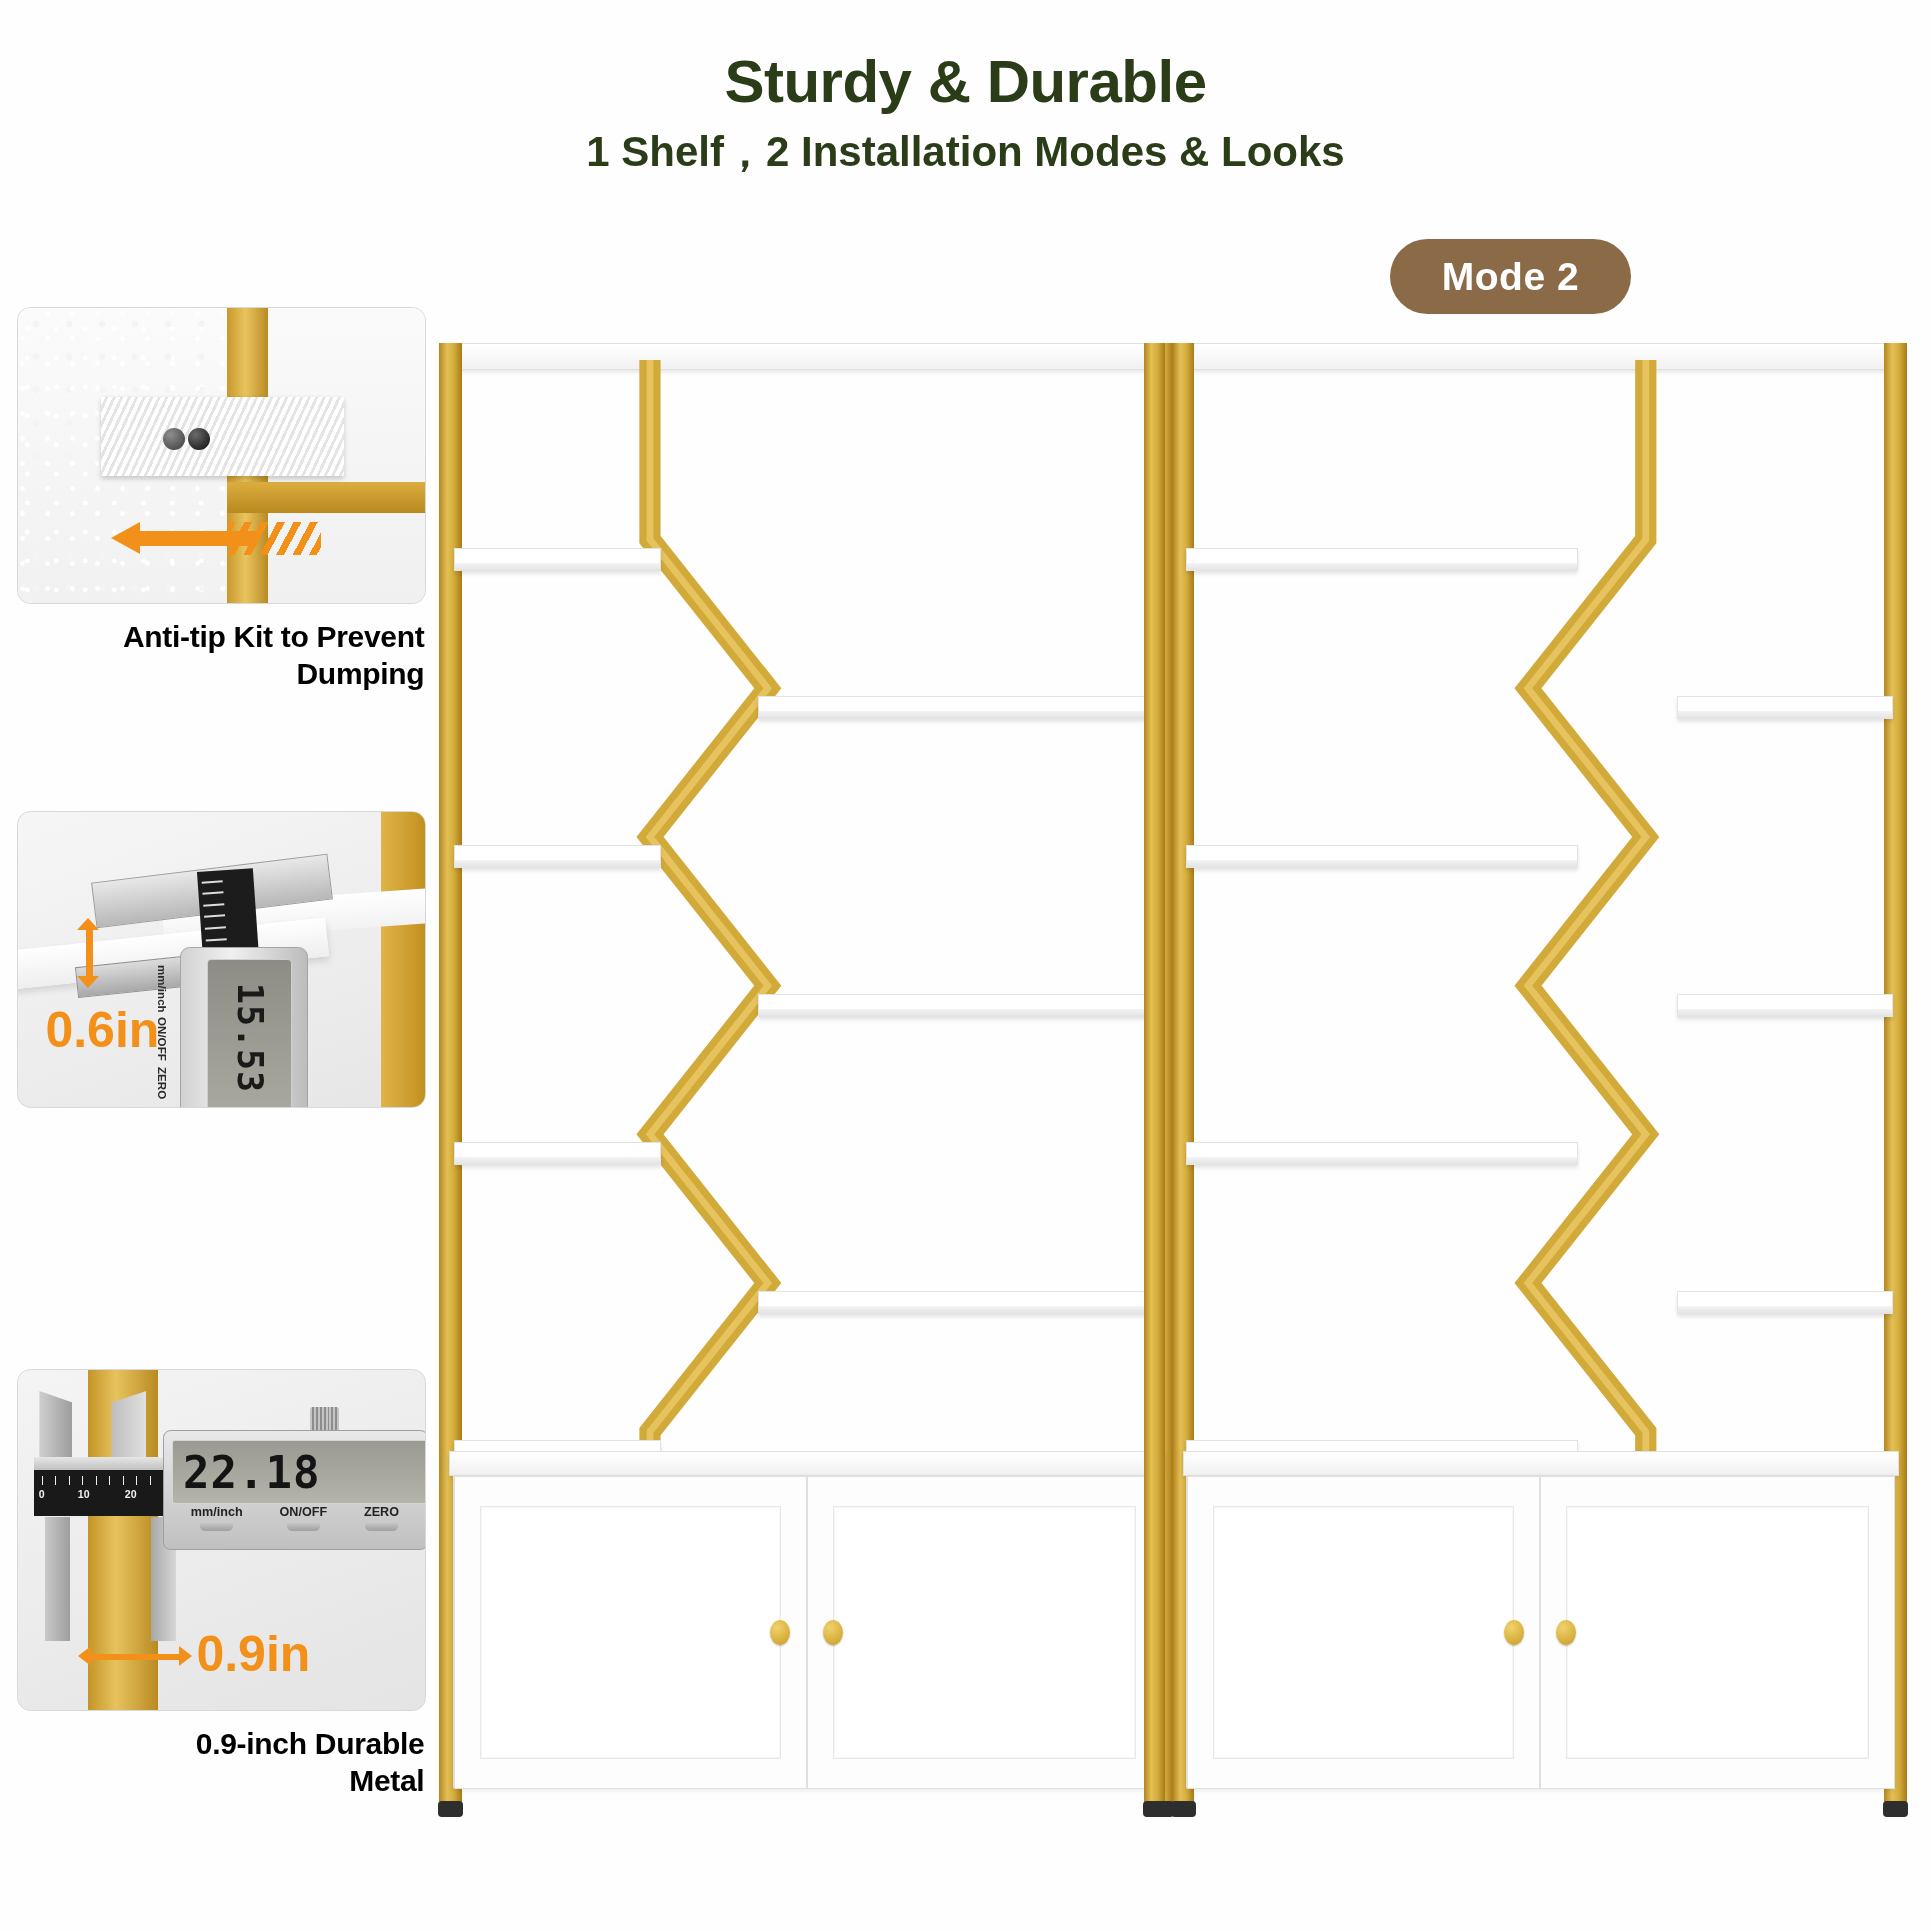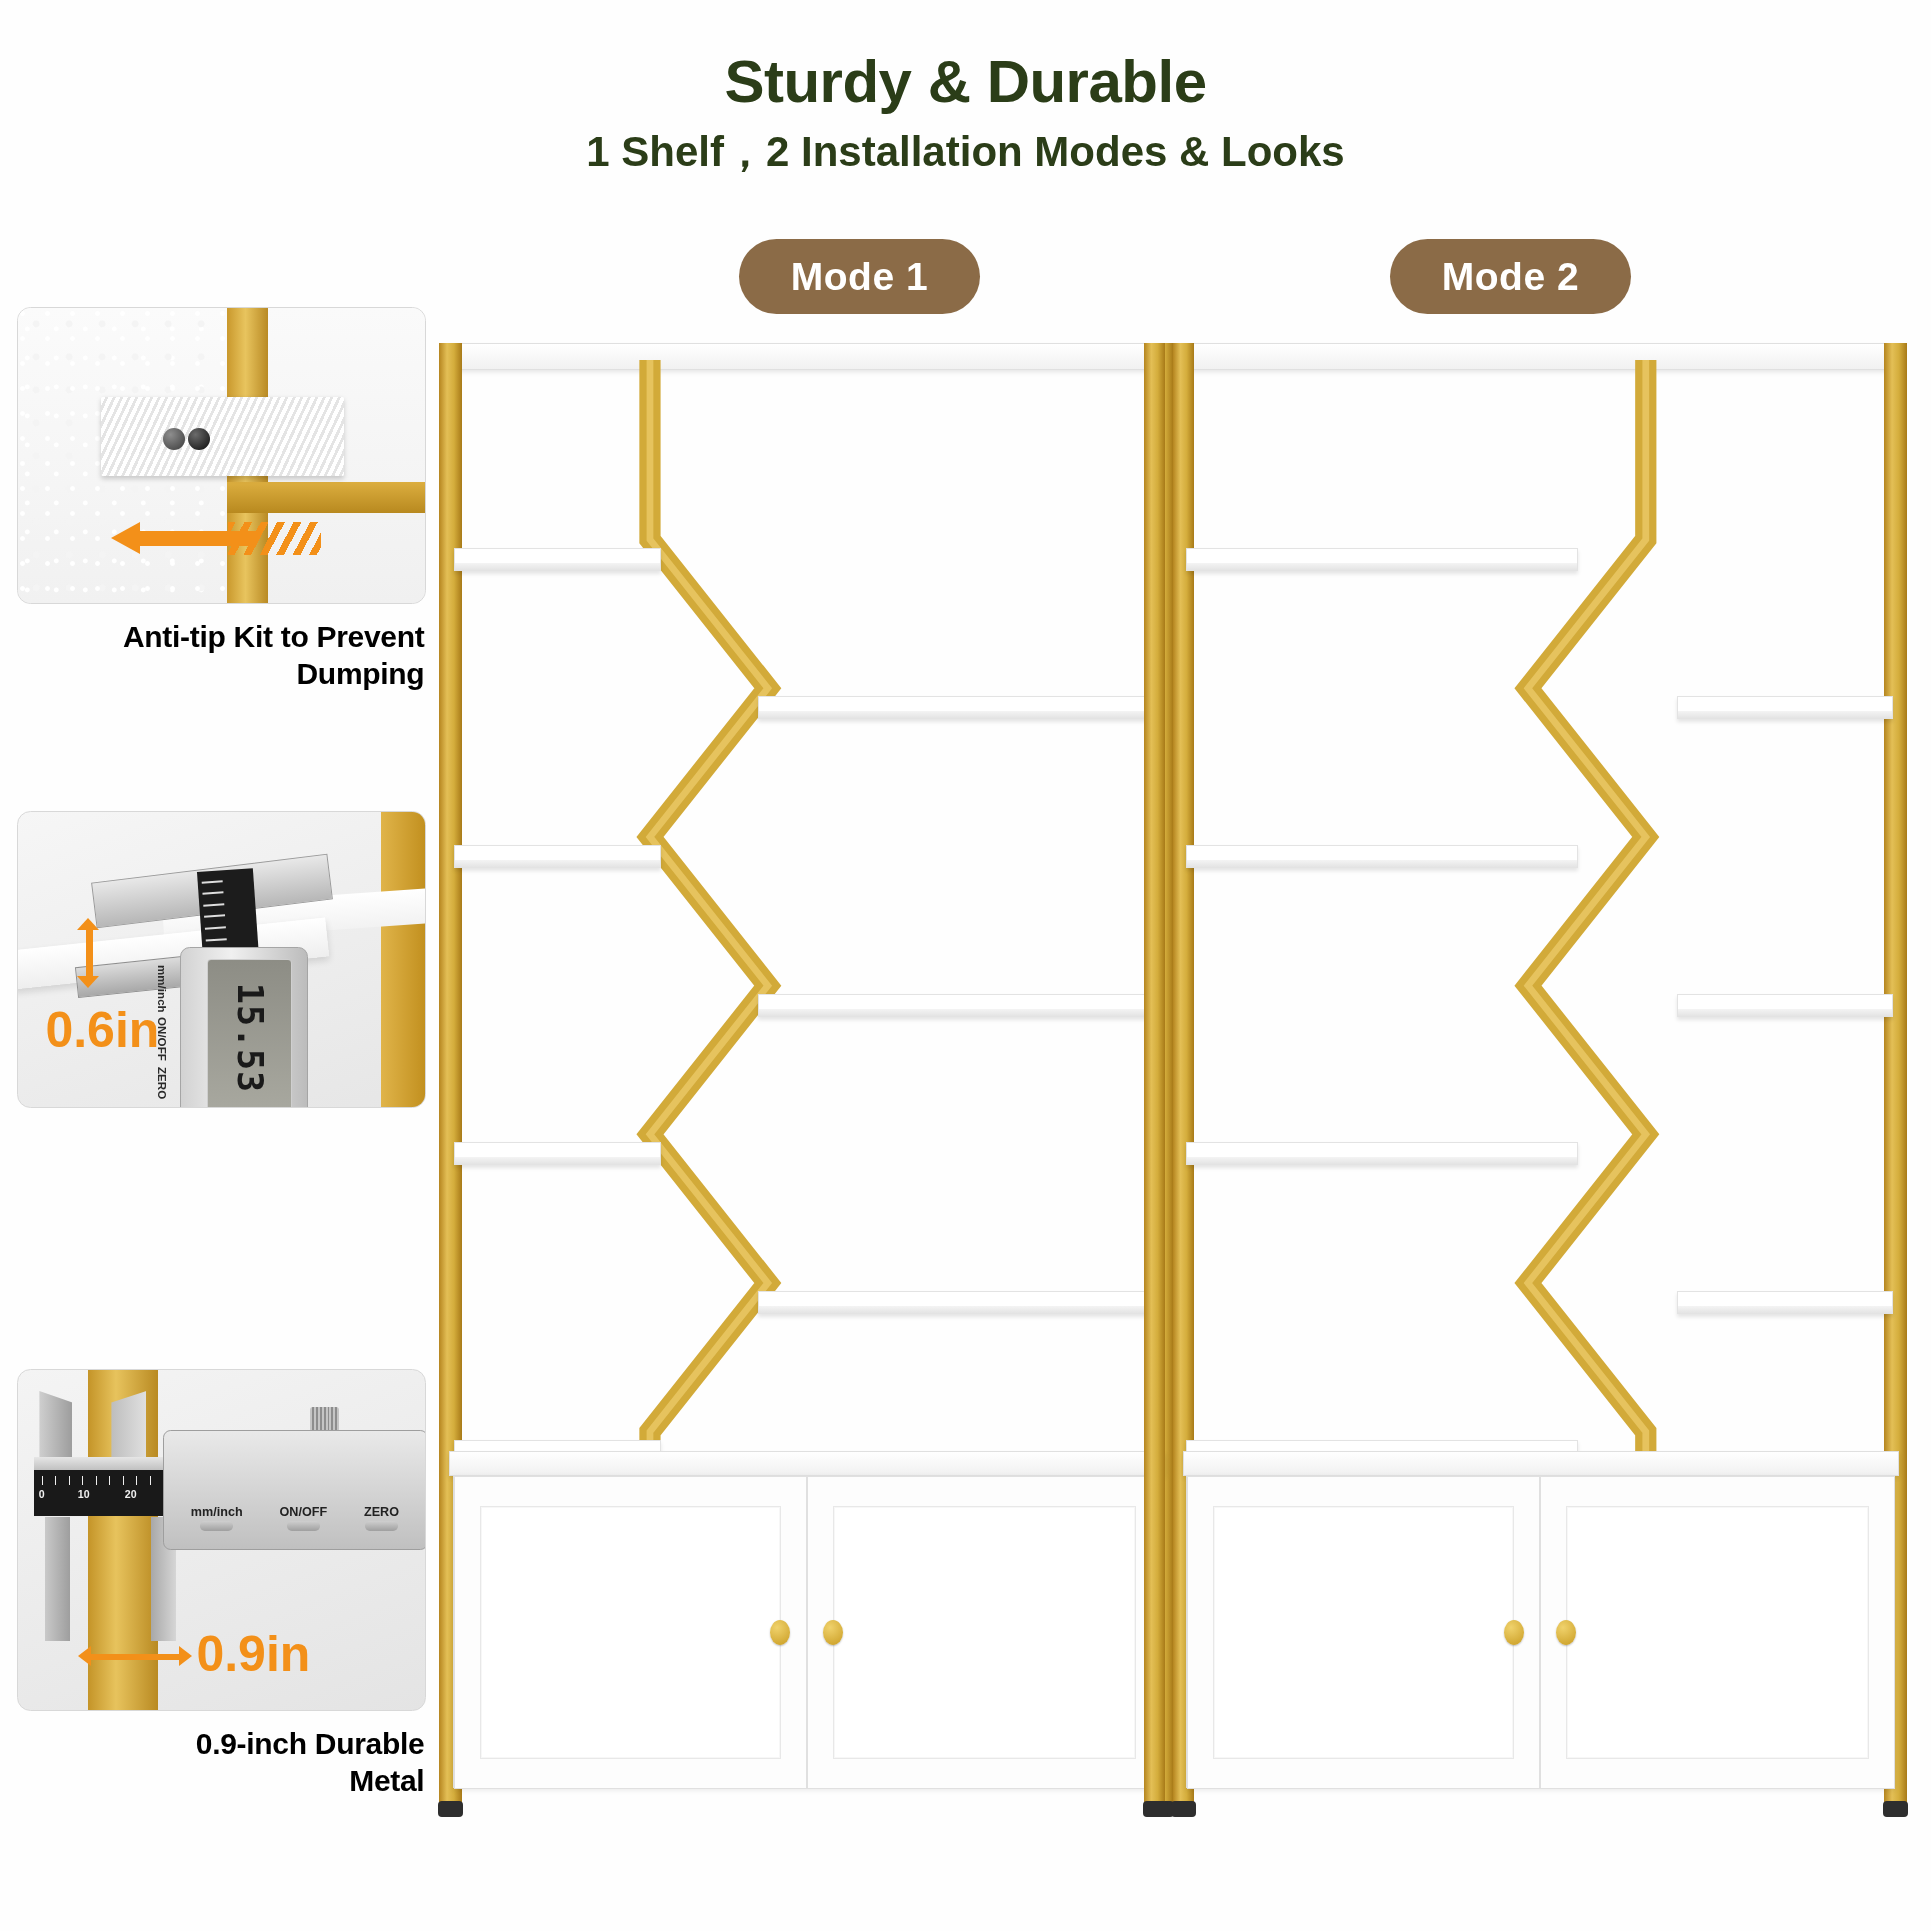--- a/index.html
+++ b/index.html
@@ -167,21 +167,20 @@
 </head>
 <body>
 
 <div class="root">
 
   <div class="header">
     <div class="title">Sturdy &amp; Durable</div>
     <div class="subtitle">1 Shelf，2 Installation Modes &amp; Looks</div>
   </div>
 
-  <div class="badge" id="badge1">Mode 1</div>
   <div class="badge" id="badge2">Mode 2</div>
 
   <div class="feature" style="top:307px;">
     <div class="photo" id="ph1">
       <div class="foam"></div>
       <div class="p1-wall"></div>
       <div class="p1-post"></div>
       <div class="p1-rail"></div>
       <div class="strap"></div>
       <div class="screw" id="scr1"></div>
@@ -247,20 +246,23 @@
         <div class="t" style="left:114px"></div>
           <div class="t" style="left:127px"></div>
         <div class="num" style="left:2.9px">0</div>
         <div class="num" style="left:42px">10</div>
         <div class="num" style="left:89px">20</div>
       </div>
       <div class="cal3-lowL"></div>
       <div class="cal3-lowR"></div>
       <div class="knurl"></div>
       <div class="cal3-body"></div>
+      <div class="cal3-lcd">
+        <div class="cal3-val">22.18</div>
+      </div>
       <div class="cal3-btns">
         <div class="b">
           <span>mm/inch</span>
             <i></i>
         </div>
         <div class="b">
           <span>ON/OFF</span>
             <i></i>
         </div>
         <div class="b">

